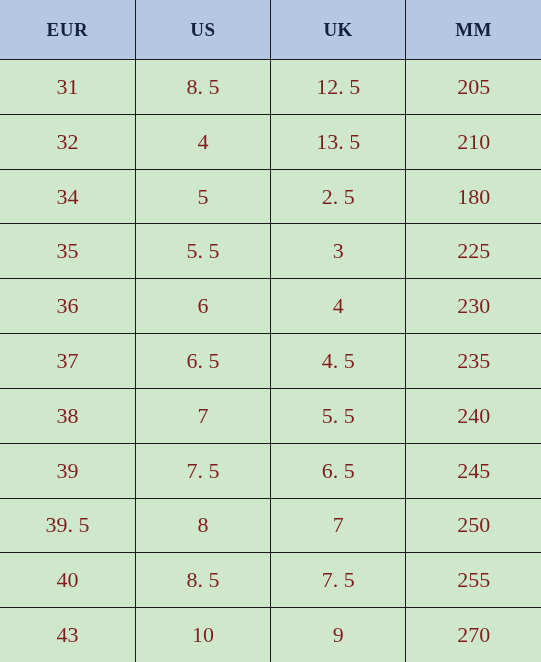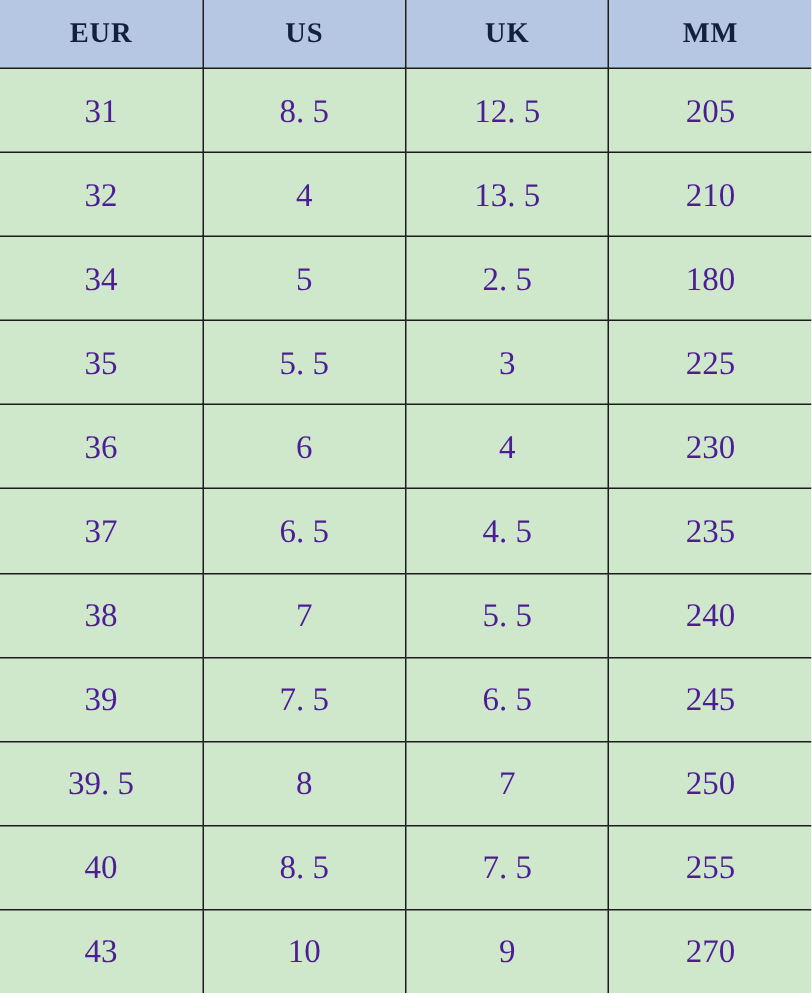--- a/index.html
+++ b/index.html
@@ -46,29 +46,29 @@
   .size-table thead tr > th {
     border-top: 0;
   }
   .size-table tbody tr:last-child > td {
     border-bottom: 0;
   }
 
   .size-table thead th {
     background: #b6c7e3;
     color: #14213d;
-    height: 45px;
+    height: 59px;
     font-size: 19px;
     font-weight: 700;
     letter-spacing: 0.5px;
   }
 
   .size-table tbody td {
     background: #cfe8cc;
-    color: #4c1d95;
+    color: #7f1d1d;
     height: 44px;
     font-size: 22px;
     font-weight: 400;
   }
 </style>
 </head>
 <body>
 
 <table class="size-table">
   <colgroup>

